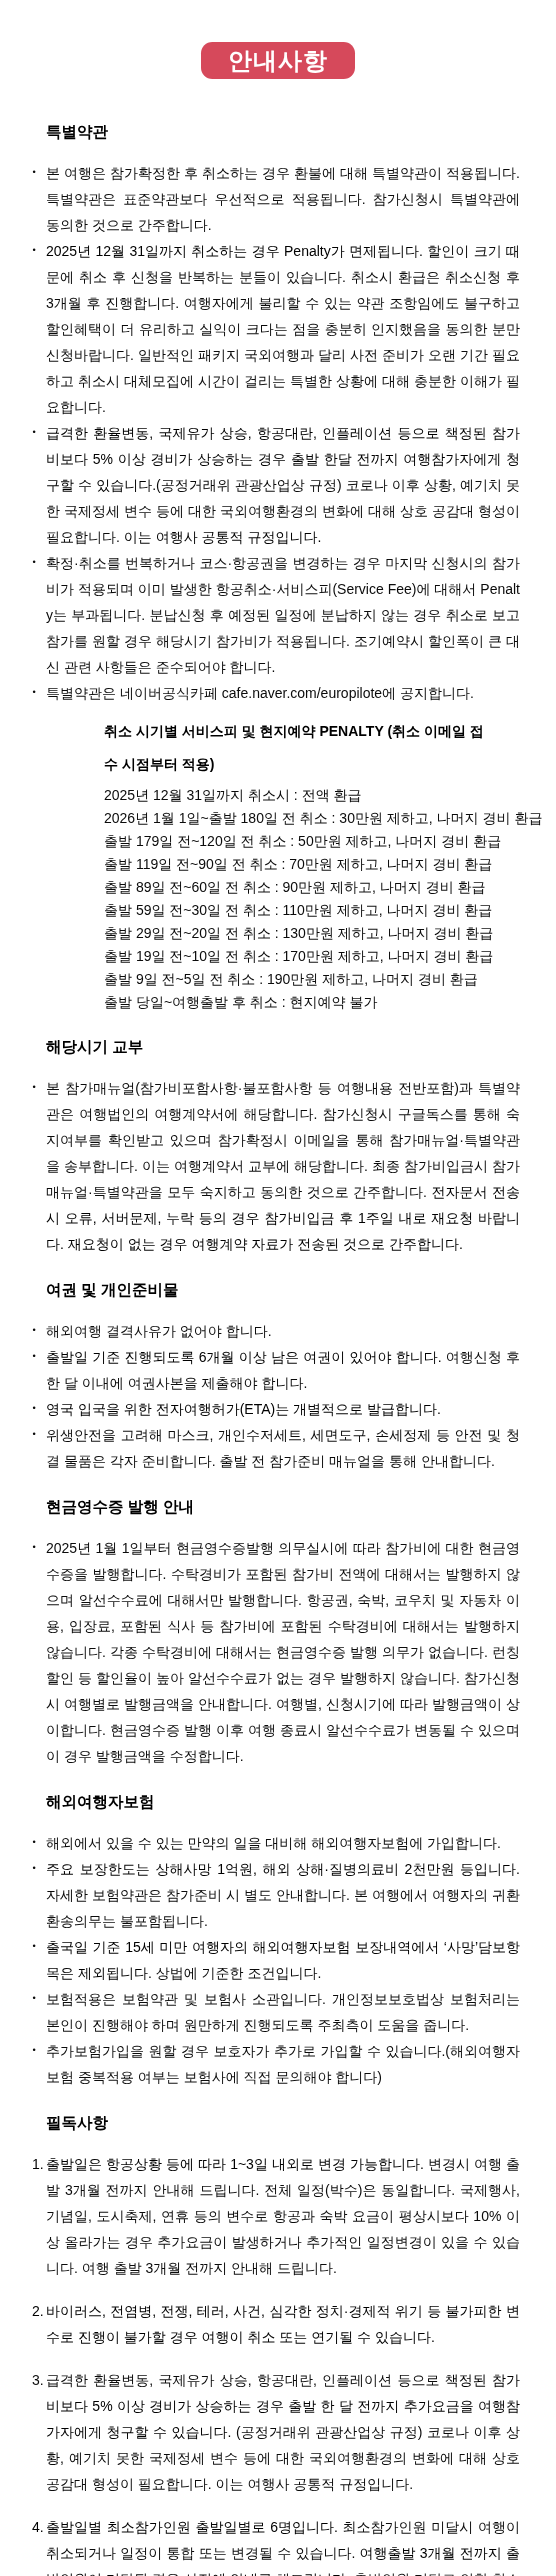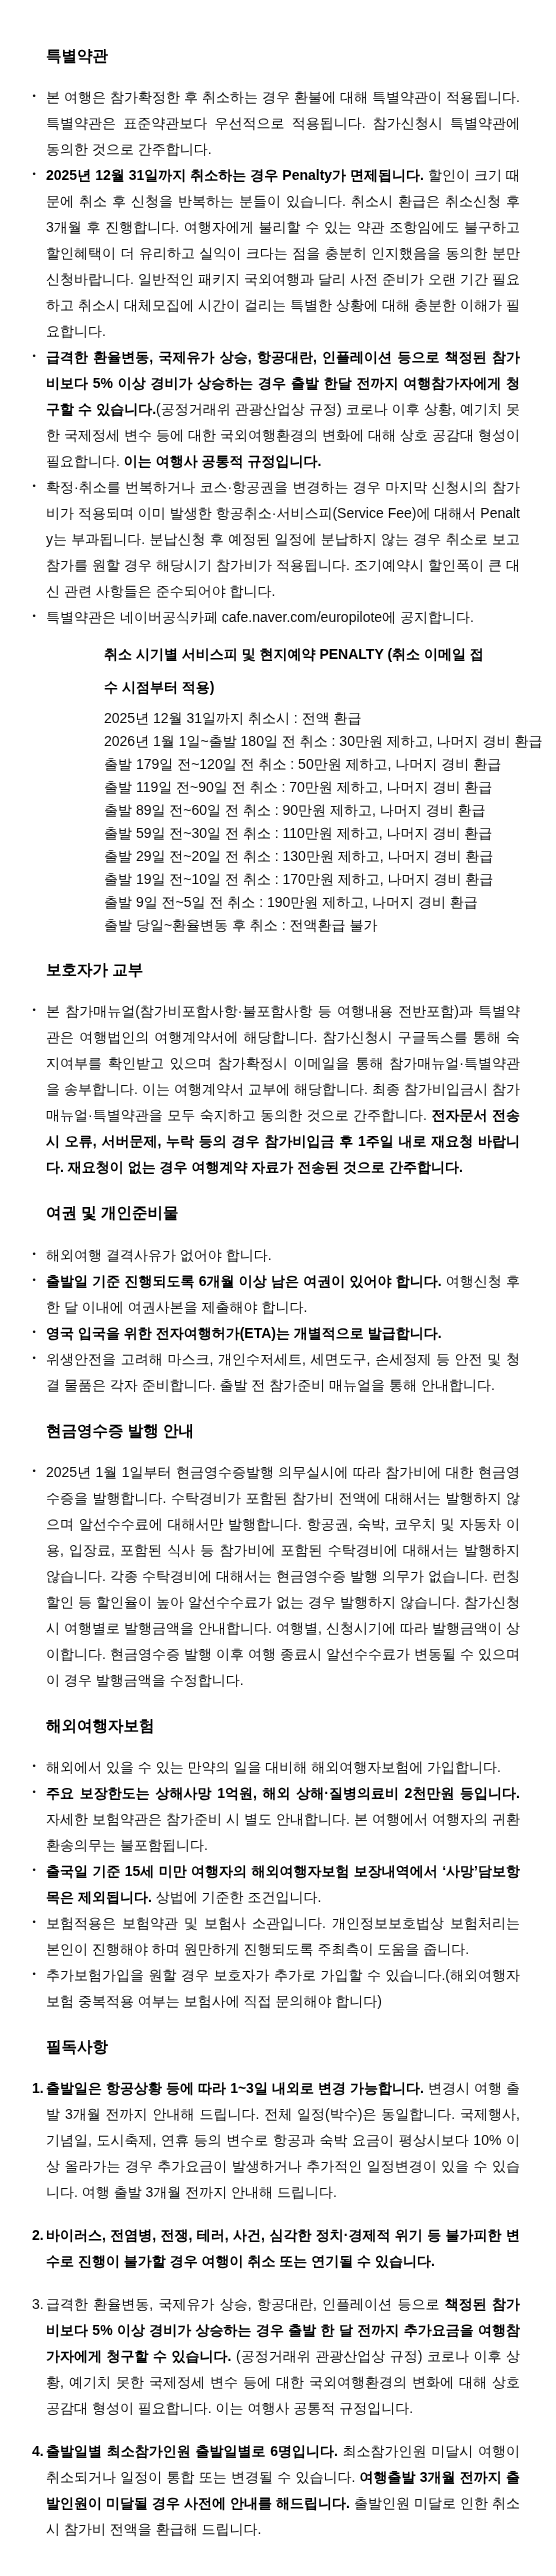--- a/index.html
+++ b/index.html
@@ -57,41 +57,42 @@
   }
   .numbered .item { margin-bottom: 17px; }
   .numbered .item:last-child { margin-bottom: 0; }
   .numbered .item .marker {
     position: absolute;
     left: -14px;
     top: 0;
     font-size: 14px;
   }
   .run { font-weight: 400; }
-  .bold { font-weight: 700; color: #000000; }
+  .bold { font-weight: 400; color: #000000; }
   .schedule { margin: 8.2px 36px 0 52px; }
   .schedule-heading {
     margin: 0 0 3.1px 0;
     font-size: 14px;
     font-weight: 700;
     line-height: 33px;
     color: #000000;
   }
   .schedule-line {
     margin: 0;
     font-size: 14px;
     font-weight: 400;
     line-height: 23px;
     white-space: nowrap;
   }
 </style>
 </head>
 <body style="background: rgb(255, 255, 255);">
 
 <div class="page">
+  <span class="badge" style="background: rgb(214, 73, 91); color: rgb(255, 255, 255);">안내사항</span>
   <main>
       <section class="section bullets">
         <h2 class="section-title">특별약관</h2>
         <div class="items">
           <div class="item"><span class="marker">•</span><span class="run">본 여행은 참가확정한 후 취소하는 경우 환불에 대해 특별약관이 적용됩니다. 특별약관은 표준약관보다 우선적으로 적용됩니다. 참가신청시 특별약관에 동의한 것으로 간주합니다.</span></div>
           <div class="item"><span class="marker">•</span><span class="run bold">2025년 12월 31일까지 취소하는 경우 Penalty가 면제됩니다.</span><span class="run"> 할인이 크기 때문에 취소 후 신청을 반복하는 분들이 있습니다. 취소시 환급은 취소신청 후 3개월 후 진행합니다. 여행자에게 불리할 수 있는 약관 조항임에도 불구하고 할인혜택이 더 유리하고 실익이 크다는 점을 충분히 인지했음을 동의한 분만 신청바랍니다. 일반적인 패키지 국외여행과 달리 사전 준비가 오랜 기간 필요하고 취소시 대체모집에 시간이 걸리는 특별한 상황에 대해 충분한 이해가 필요합니다.</span></div>
           <div class="item"><span class="marker">•</span><span class="run bold">급격한 환율변동, 국제유가 상승, 항공대란, 인플레이션 등으로 책정된 참가비보다 5% 이상 경비가 상승하는 경우 출발 한달 전까지 여행참가자에게 청구할 수 있습니다.</span><span class="run">(공정거래위 관광산업상 규정) 코로나 이후 상황, 예기치 못한 국제정세 변수 등에 대한 국외여행환경의 변화에 대해 상호 공감대 형성이 필요합니다. </span><span class="run bold">이는 여행사 공통적 규정입니다.</span></div>
           <div class="item"><span class="marker">•</span><span class="run">확정·취소를 번복하거나 코스·항공권을 변경하는 경우 마지막 신청시의 참가비가 적용되며 이미 발생한 항공취소·서비스피(Service Fee)에 대해서 Penalty는 부과됩니다. 분납신청 후 예정된 일정에 분납하지 않는 경우 취소로 보고 참가를 원할 경우 해당시기 참가비가 적용됩니다. 조기예약시 할인폭이 큰 대신 관련 사항들은 준수되어야 합니다.</span></div>
           <div class="item"><span class="marker">•</span><span class="run">특별약관은 네이버공식카페 cafe.naver.com/europilote에 공지합니다.</span></div>
         </div>
@@ -101,25 +102,25 @@
           <p class="schedule-heading">취소 시기별 서비스피 및 현지예약 PENALTY (취소 이메일 접수 시점부터 적용)</p>
           <p class="schedule-line">2025년 12월 31일까지 취소시 : 전액 환급</p>
           <p class="schedule-line">2026년 1월 1일~출발 180일 전 취소 : 30만원 제하고, 나머지 경비 환급</p>
           <p class="schedule-line">출발 179일 전~120일 전 취소 : 50만원 제하고, 나머지 경비 환급</p>
           <p class="schedule-line">출발 119일 전~90일 전 취소 : 70만원 제하고, 나머지 경비 환급</p>
           <p class="schedule-line">출발 89일 전~60일 전 취소 : 90만원 제하고, 나머지 경비 환급</p>
           <p class="schedule-line">출발 59일 전~30일 전 취소 : 110만원 제하고, 나머지 경비 환급</p>
           <p class="schedule-line">출발 29일 전~20일 전 취소 : 130만원 제하고, 나머지 경비 환급</p>
           <p class="schedule-line">출발 19일 전~10일 전 취소 : 170만원 제하고, 나머지 경비 환급</p>
           <p class="schedule-line">출발 9일 전~5일 전 취소 : 190만원 제하고, 나머지 경비 환급</p>
-          <p class="schedule-line">출발 당일~환율변동 후 취소 : 전액환급 불가</p>
+          <p class="schedule-line">출발 당일~여행출발 후 취소 : 현지예약 불가</p>
         </div>
       </section>
       <section class="section bullets">
-        <h2 class="section-title">보호자가 교부</h2>
+        <h2 class="section-title">해당시기 교부</h2>
         <div class="items">
           <div class="item"><span class="marker">•</span><span class="run">본 참가매뉴얼(참가비포함사항·불포함사항 등 여행내용 전반포함)과 특별약관은 여행법인의 여행계약서에 해당합니다. 참가신청시 구글독스를 통해 숙지여부를 확인받고 있으며 참가확정시 이메일을 통해 참가매뉴얼·특별약관을 송부합니다. 이는 여행계약서 교부에 해당합니다. 최종 참가비입금시 참가매뉴얼·특별약관을 모두 숙지하고 동의한 것으로 간주합니다. </span><span class="run bold">전자문서 전송시 오류, 서버문제, 누락 등의 경우 참가비입금 후 1주일 내로 재요청 바랍니다. 재요청이 없는 경우 여행계약 자료가 전송된 것으로 간주합니다.</span></div>
         </div>
       </section>
       <section class="section bullets">
         <h2 class="section-title">여권 및 개인준비물</h2>
         <div class="items">
           <div class="item"><span class="marker">•</span><span class="run">해외여행 결격사유가 없어야 합니다.</span></div>
           <div class="item"><span class="marker">•</span><span class="run bold">출발일 기준 진행되도록 6개월 이상 남은 여권이 있어야 합니다.</span><span class="run"> 여행신청 후 한 달 이내에 여권사본을 제출해야 합니다.</span></div>
           <div class="item"><span class="marker">•</span><span class="run bold">영국 입국을 위한 전자여행허가(ETA)는 개별적으로 발급합니다.</span></div>

